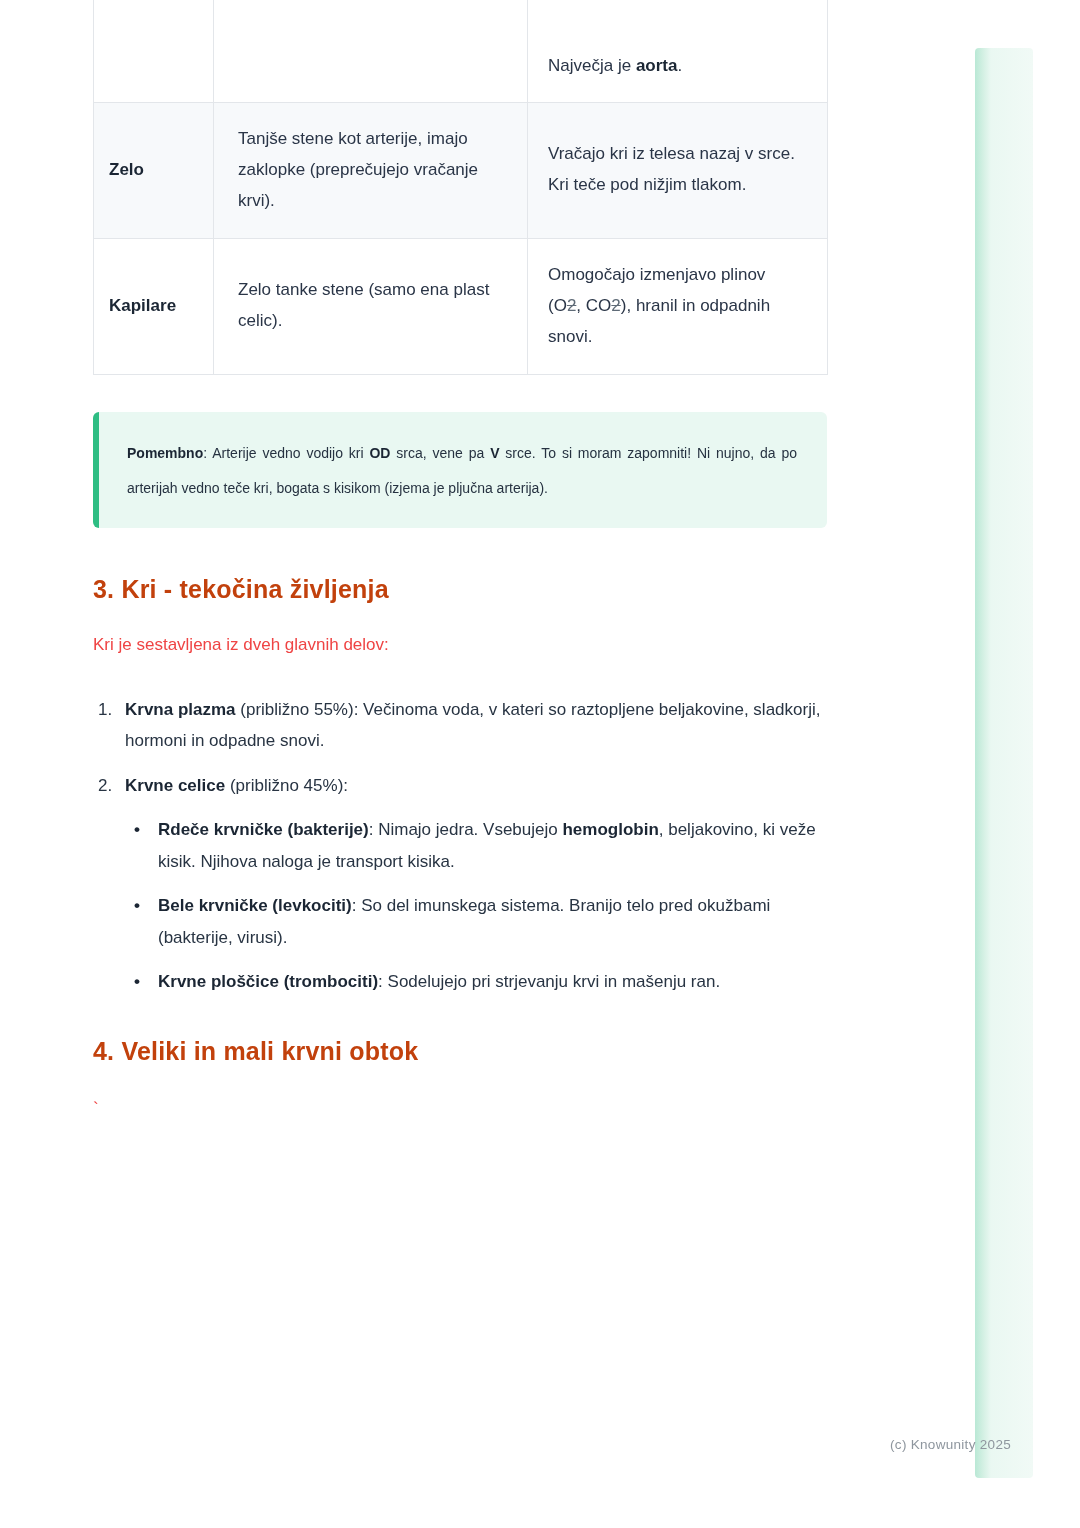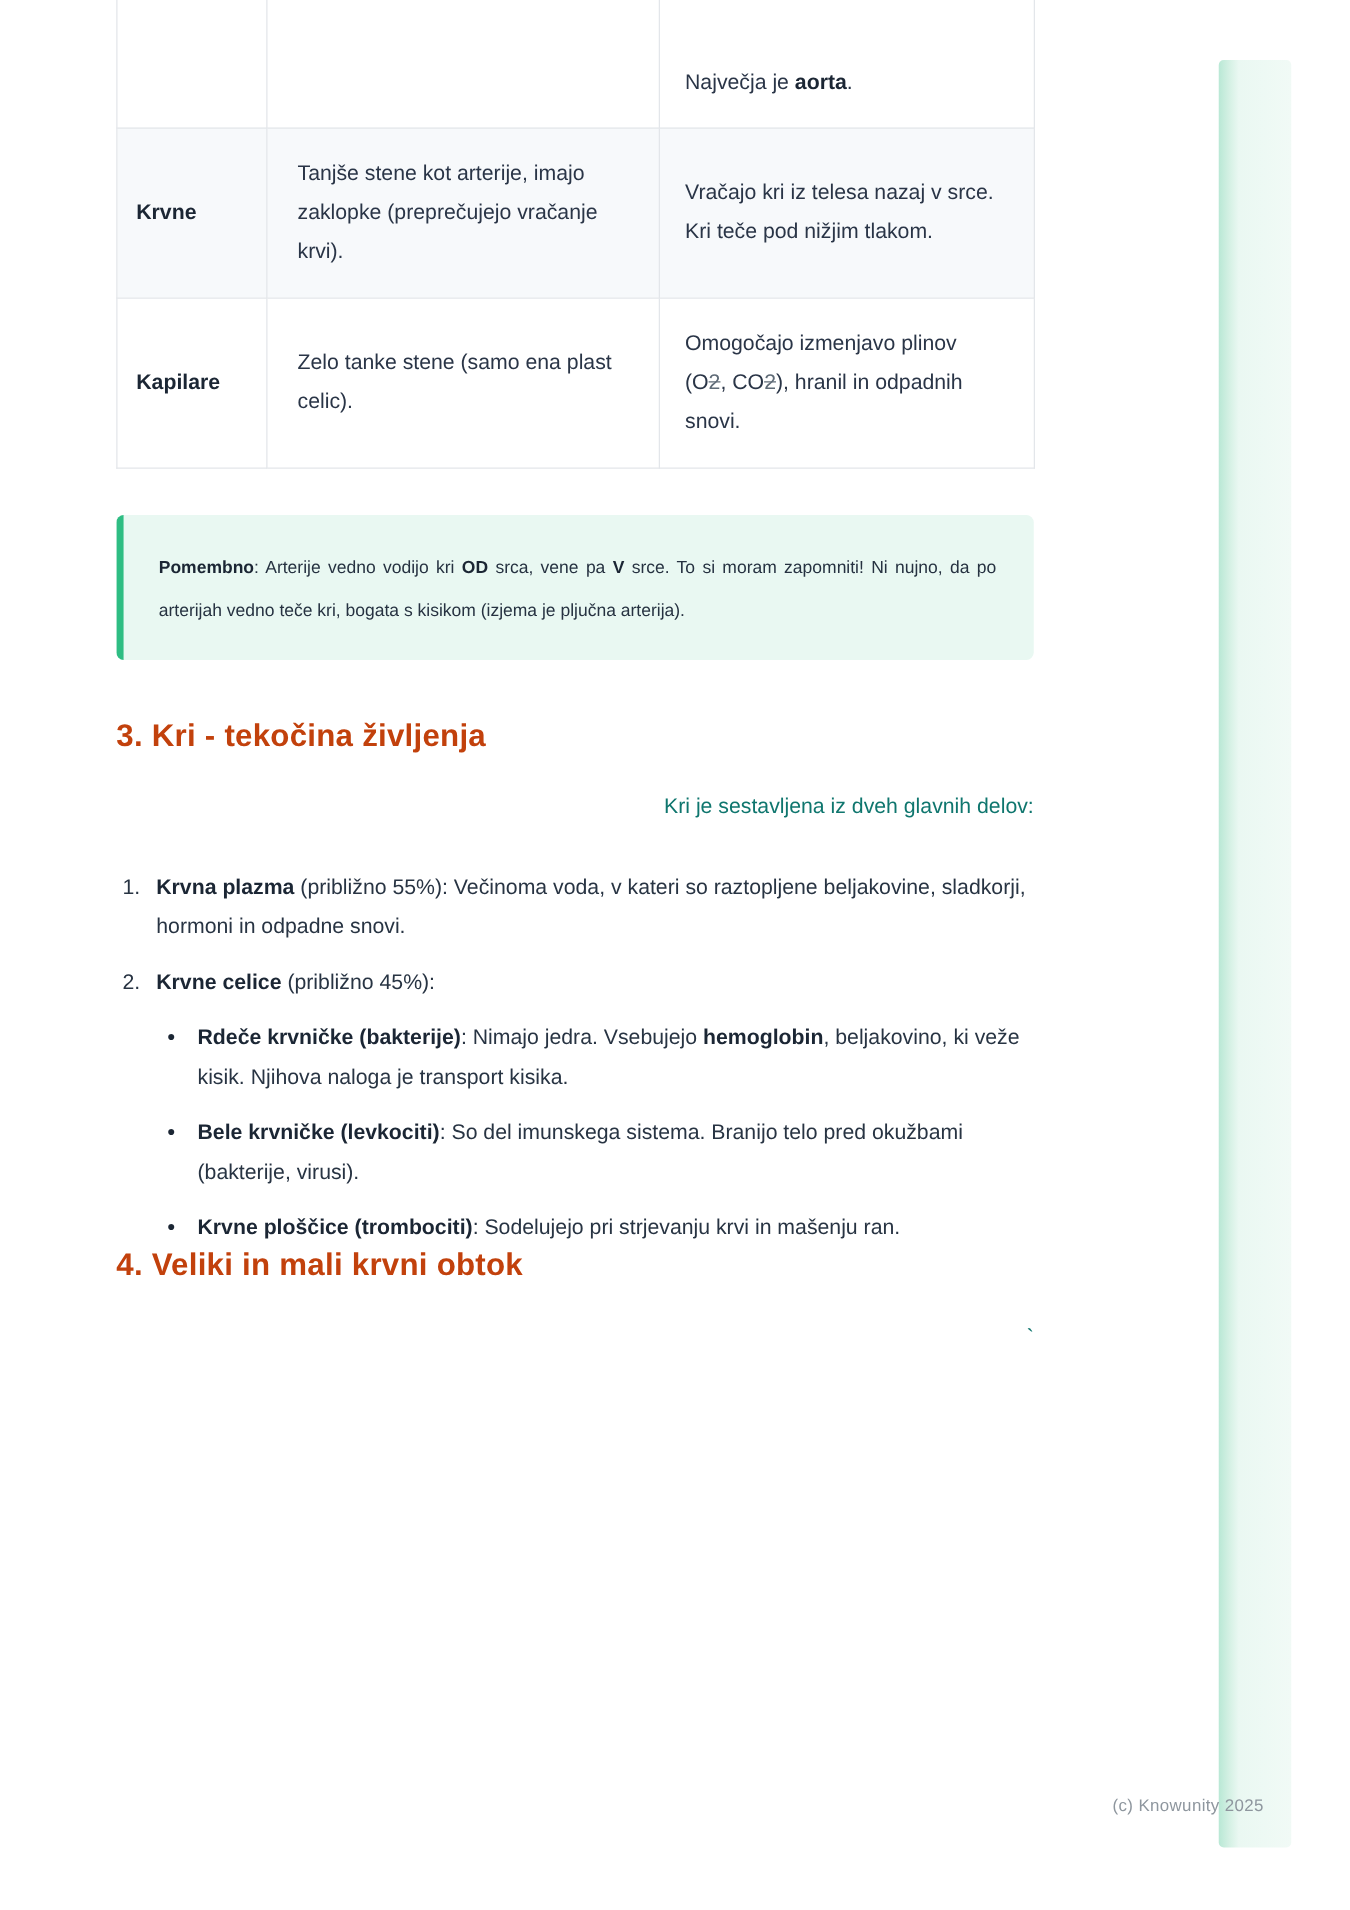--- a/index.html
+++ b/index.html
@@ -36,23 +36,23 @@
     background: #e9f8f2;
     border-left: 6px solid #2ebd83;
     border-radius: 6px;
     padding: 24px 30px 22px 28px;
   }
   .callout p { margin: 0; font-size: 14px; line-height: 35px; text-align: justify; color: #263241; }
 
   
   h2 { font-size: 25px; font-weight: 600; color: #c2410c; letter-spacing: 0.2px; margin: 0; }
   h2.h3 { margin-top: 47px; }
-  h2.h4 { }
+  h2.h4 { margin-top: 39px; }
 
-  .para { margin: 25px 0 0 0; font-size: 17px; line-height: 31px; color: #0f766e; text-align: right; }
+  .para { margin: 25px 0 0 0; font-size: 17px; line-height: 31px; color: #ef4444; }
   .stray { margin-top: 27px; }
 
   
   ol.olist { margin: 34px 0 0 0; padding: 0; list-style: none; font-size: 17px; line-height: 31.5px; }
   ol.olist > li { display: flex; margin-top: 13px; }
   ol.olist > li:first-child { margin-top: 0; }
   .num { flex: none; width: 27px; margin-left: 5px; }
   .li-body { flex: 1 1 auto; }
 
   
@@ -81,21 +81,21 @@
           <col style="width:314px">
           <col style="width:300px">
         </colgroup>
       <tbody>
         <tr class="row-cut">
           <td class="c1"></td>
           <td class="c2"></td>
           <td class="c3"><span>Največja je </span><span class="b">aorta</span><span>.</span></td>
         </tr>
         <tr class="row-alt">
-          <td class="c1">Krvne</td>
+          <td class="c1">Zelo</td>
           <td class="c2">Tanjše stene kot arterije, imajo zaklopke (preprečujejo vračanje krvi).</td>
           <td class="c3">Vračajo kri iz telesa nazaj v srce. Kri teče pod nižjim tlakom.</td>
         </tr>
         <tr>
           <td class="c1">Kapilare</td>
           <td class="c2">Zelo tanke stene (samo ena plast celic).</td>
           <td class="c3"><span>Omogočajo izmenjavo plinov (O</span><s class="sub2">2</s><span>, CO</span><s class="sub2">2</s><span>), hranil in odpadnih snovi.</span></td>
         </tr>
       </tbody>
     </table>

